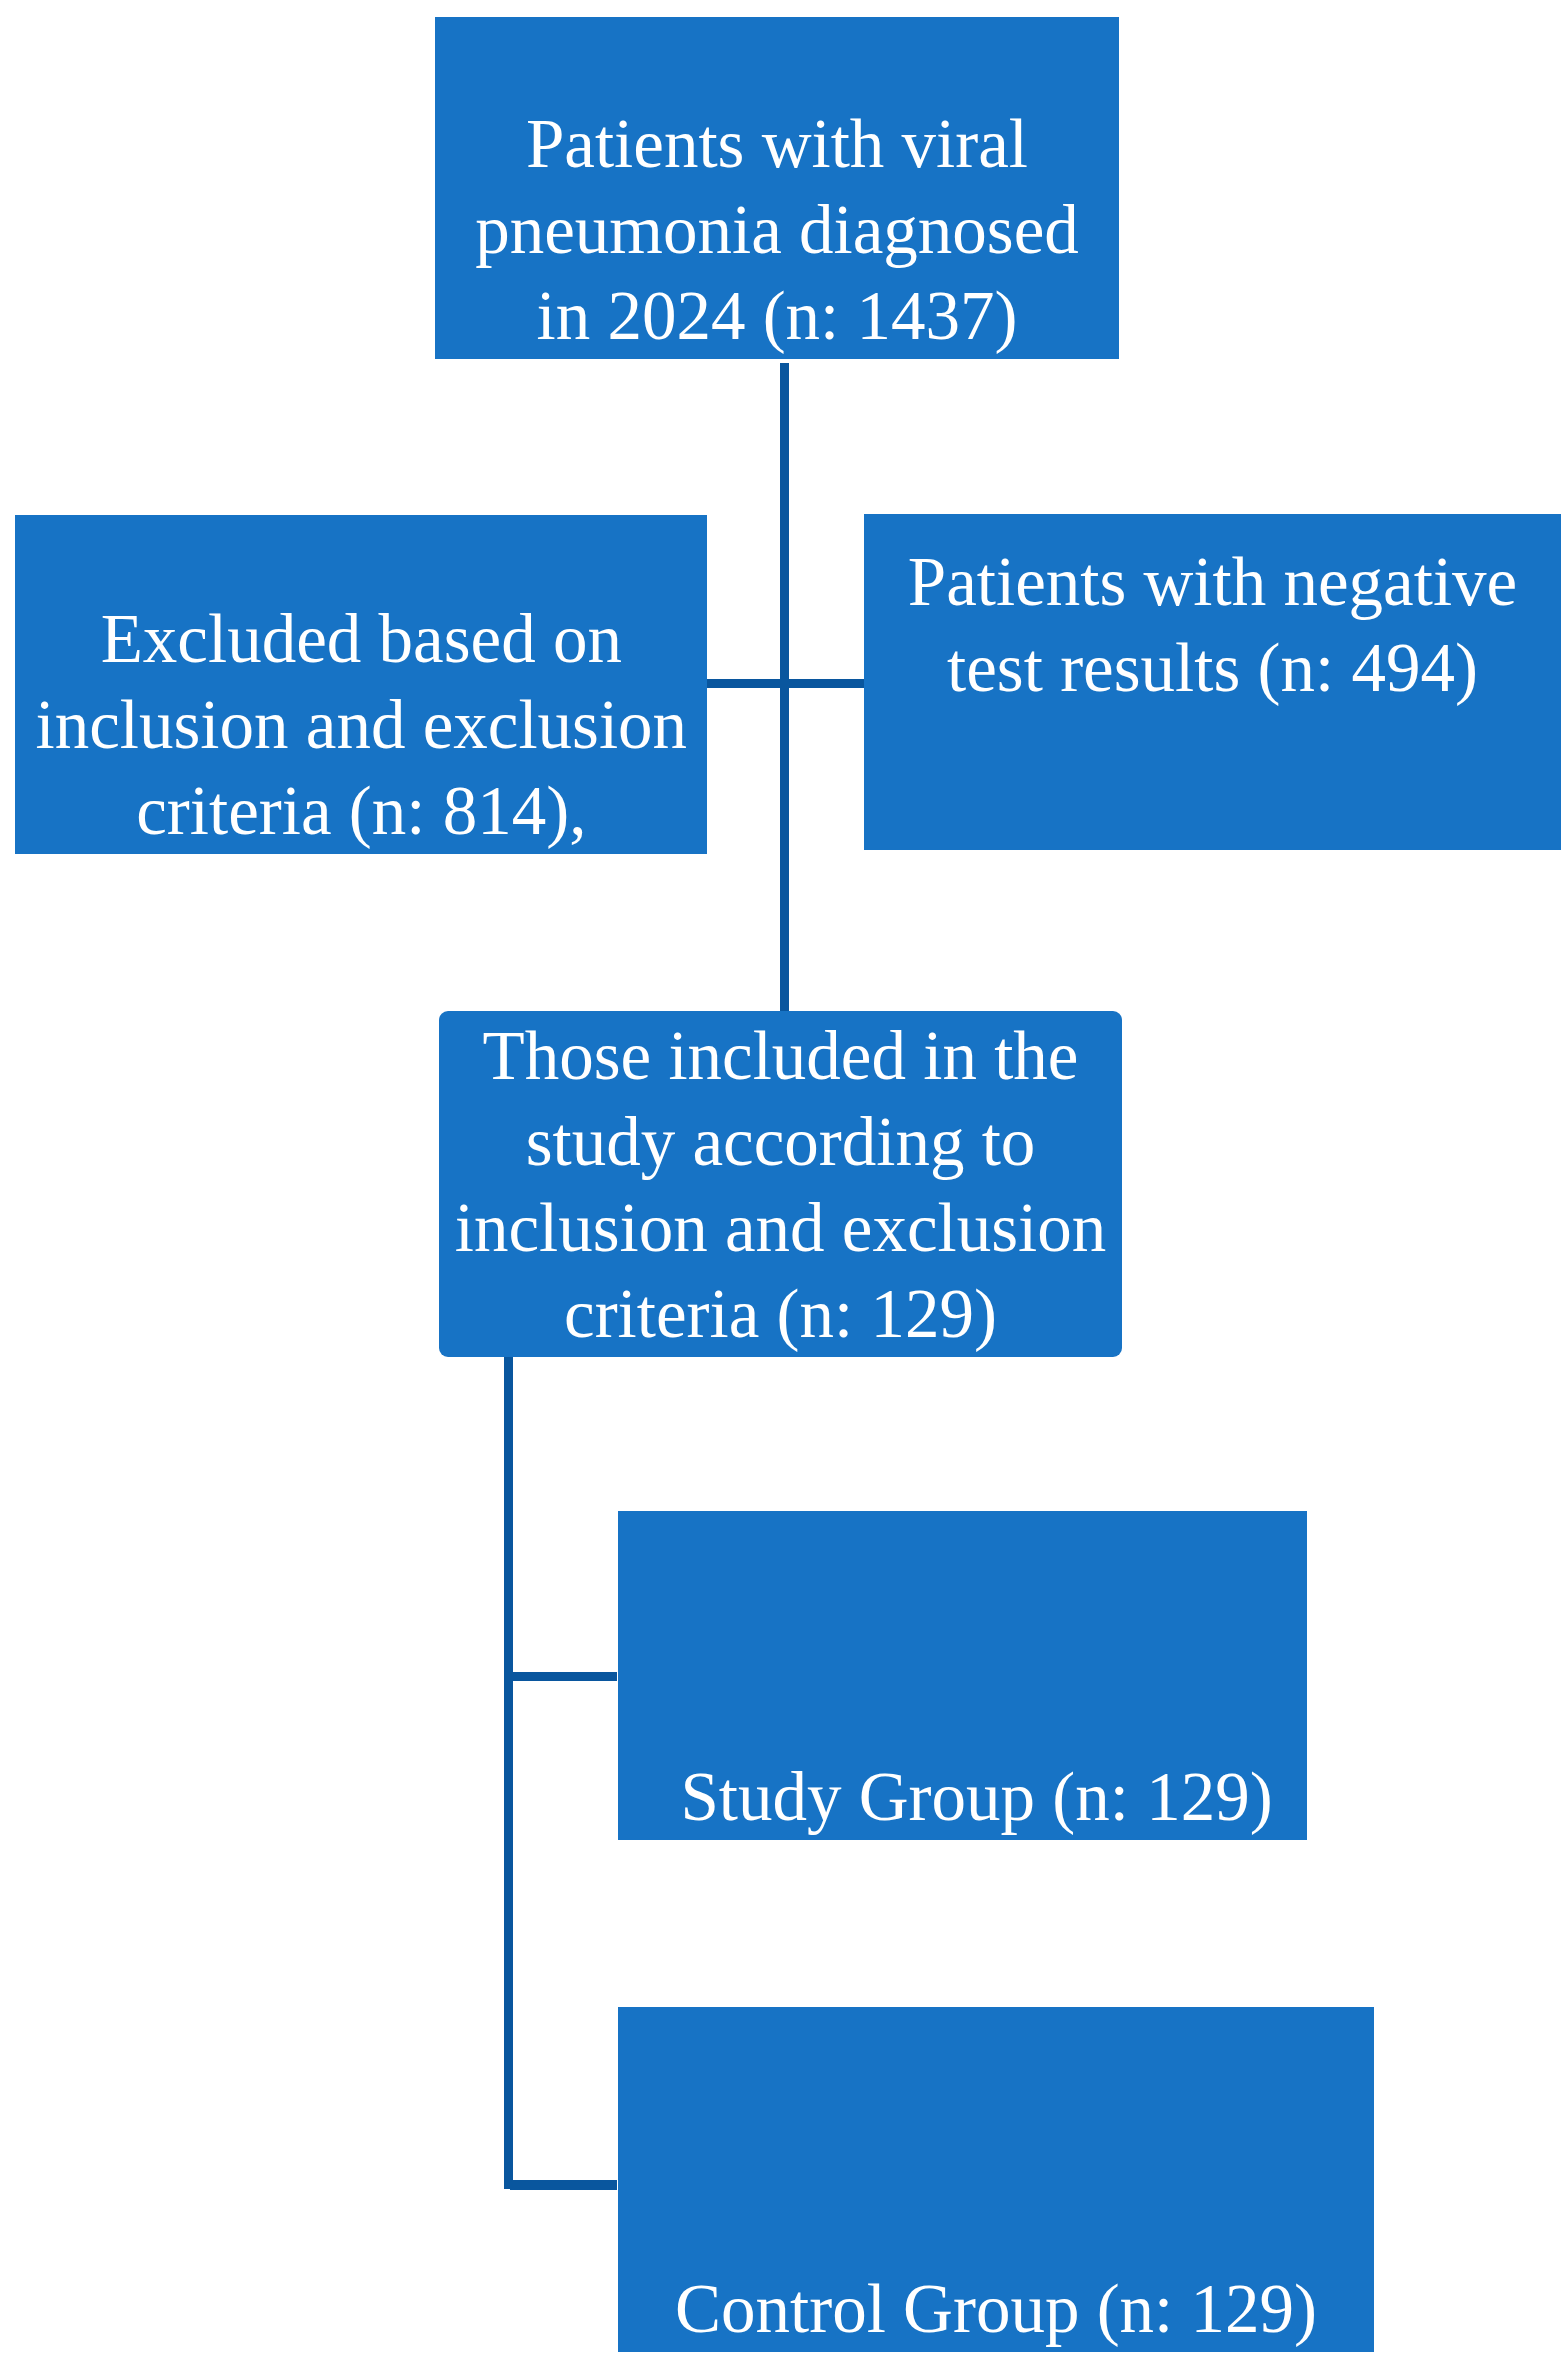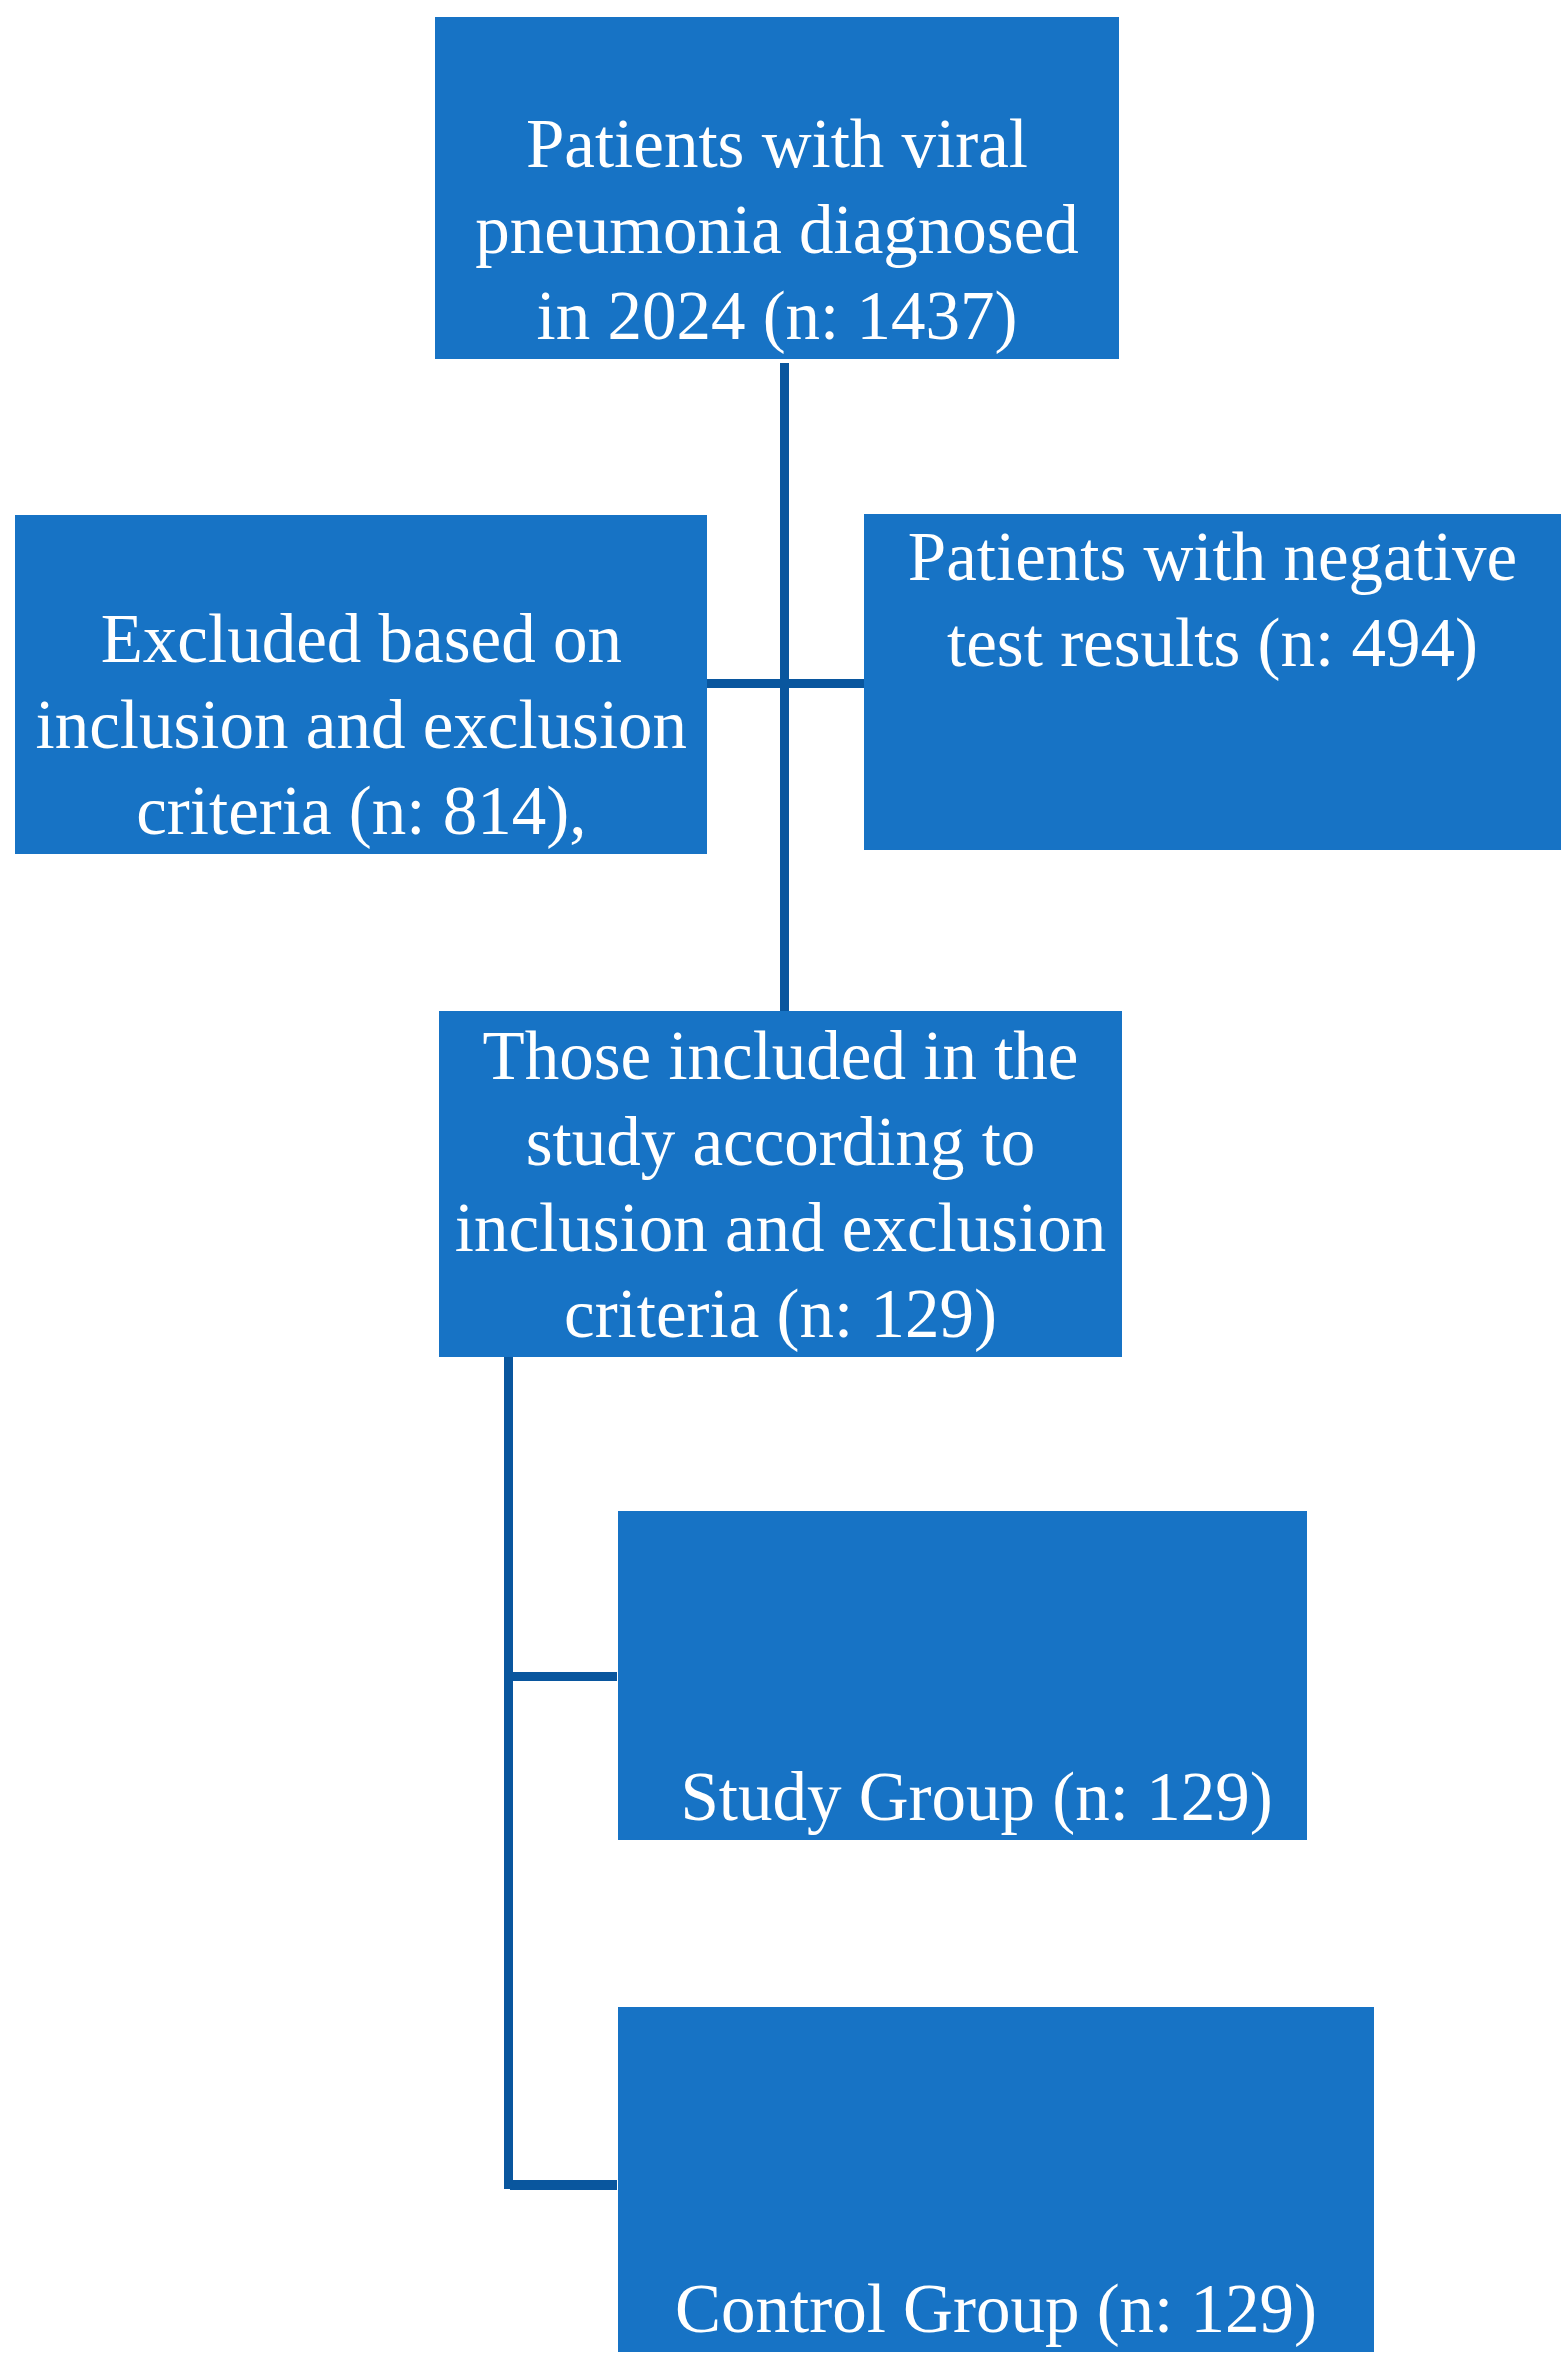--- a/index.html
+++ b/index.html
@@ -26,22 +26,22 @@
   }
   .flow-box .tline { white-space: nowrap; }
   .conn {
     position: absolute;
     background: var(--line-color, #09569E);
   }
   
   #box-top      { left: 435px; top: 17px;   width: 684px; height: 342px; }
   #box-excluded { left: 15.3px;  top: 515px;  width: 692px; height: 339px; }
   #box-negative { left: 864px; top: 514px;  width: 697px; height: 336px;
-                  justify-content: flex-start; }
-  #box-included { left: 439px; top: 1011px; width: 683px; height: 346px; }
+                  justify-content: flex-start; padding-top: 25px; }
+  #box-included { left: 439px; top: 1011px; width: 683px; height: 346px; border-radius: 9px; }
   #box-study    { left: 618px; top: 1511px; width: 689px; height: 329px; padding-left: 28px; }
   #box-control  { left: 618px; top: 2007px; width: 756px; height: 345px; }
   
   #v-line-top      { left: 780px; top: 363px;  width: 8.6px;   height: 648px; }
   #h-line-excl-neg { left: 707px; top: 679px;  width: 157px; height: 8.6px; }
   #v-line-groups   { left: 504px; top: 1357px; width: 8.6px;   height: 832px; }
   #h-line-study    { left: 510px; top: 1672px; width: 107px; height: 8.6px; }
   #h-line-control  { left: 510px; top: 2180px; width: 107px; height: 9.6px; }
 </style>
 </head>

